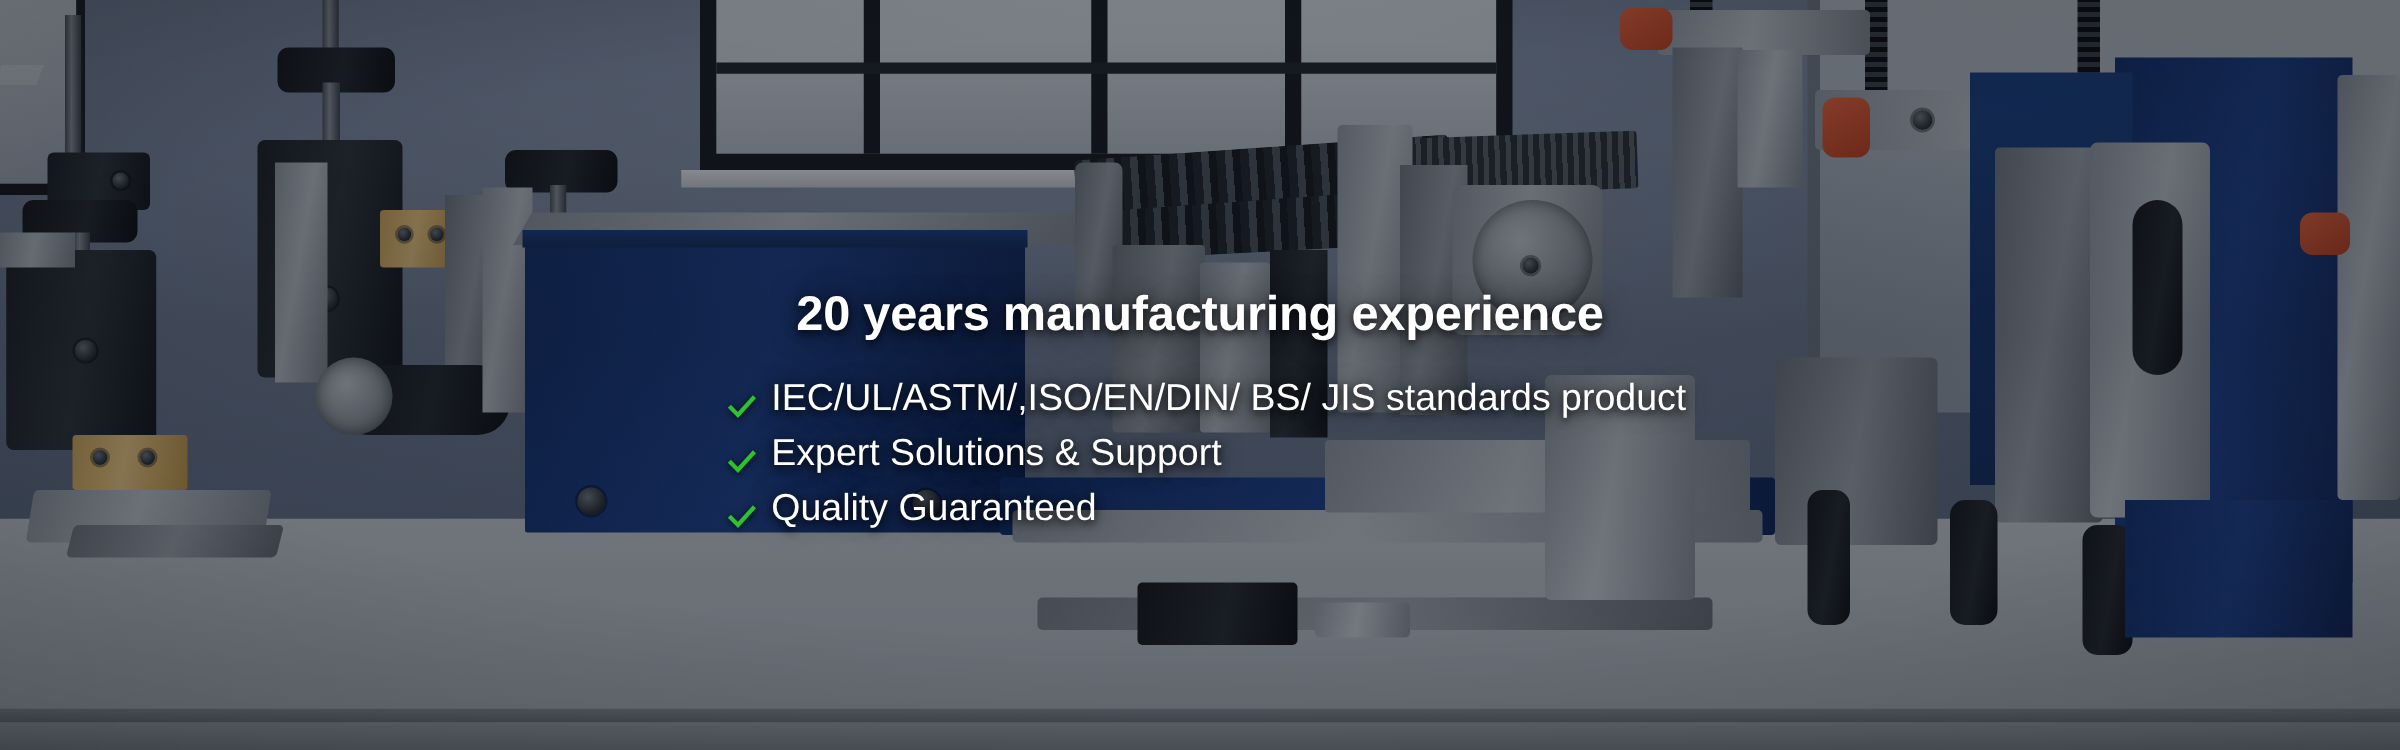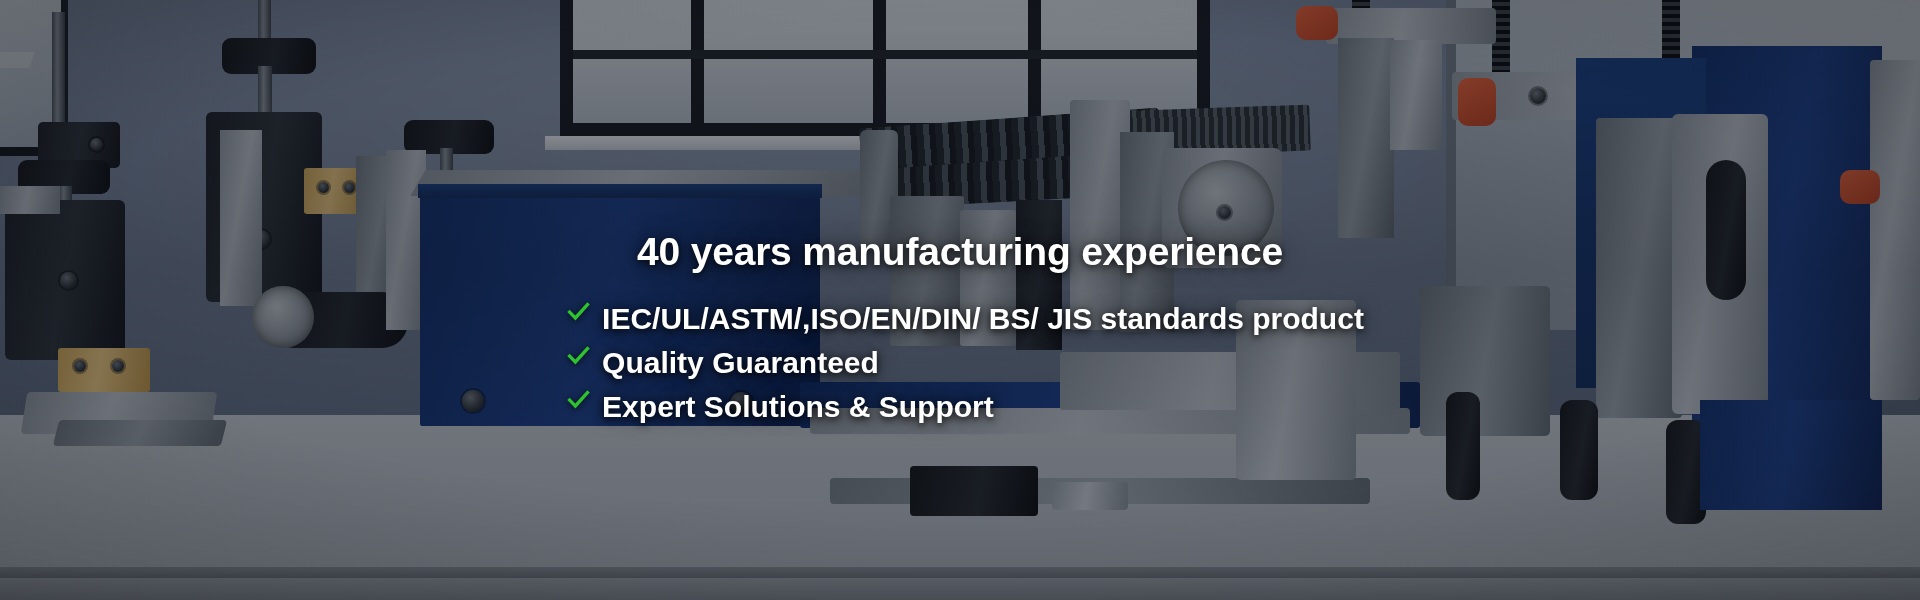--- a/index.html
+++ b/index.html
@@ -157,24 +157,24 @@
   }
   .bullets{
     list-style:none;
     margin-top:28px;
     margin-left:10px;
     display:flex; flex-direction:column;
     align-items:flex-start;
     gap:5px;
   }
   .bullet{
-    display:flex; align-items:flex-start; gap:11px;
+    display:flex; align-items:flex-end; gap:11px;
     color:#fff;
     font-size:30px;
-    font-weight:700;
+    font-weight:400;
     line-height:1.3;
     text-shadow:0 2px 7px rgba(0,0,0,.85), 0 0 18px rgba(0,0,0,.6);
     white-space:nowrap;
   }
   .check{
     flex:0 0 auto;
     width:25px; height:25px;
     display:block;
     filter:drop-shadow(0 1px 3px rgba(0,0,0,.8));
   }
@@ -295,42 +295,42 @@
 
     <div class="pt steel" style="left:1870px; top:60px; width:50px; height:340px; border-radius:4px;"></div>
     <div class="pt org" style="left:1840px; top:170px; width:40px; height:34px; border-radius:10px;"></div>
 
     <div class="tint"></div>
     <div class="vignette"></div>
   </div>
 
   <div class="content">
 
-    <div class="eyebrow">40 years manufacturing experience</div>
+    <div class="eyebrow">20 years manufacturing experience</div>
 
 
     <ul class="bullets">
 
       <li class="bullet">
         <svg class="check" viewBox="0 0 24 24">
           <path d="M3.5 12.6 L9 18.2 L20.6 5.4" fill="none" stroke="#2fc22f" stroke-width="3.2" stroke-linecap="square" stroke-linejoin="miter"></path>
         </svg>
         <span>IEC/UL/ASTM/,ISO/EN/DIN/ BS/ JIS standards product</span>
       </li>
 
       <li class="bullet">
         <svg class="check" viewBox="0 0 24 24">
           <path d="M3.5 12.6 L9 18.2 L20.6 5.4" fill="none" stroke="#2fc22f" stroke-width="3.2" stroke-linecap="square" stroke-linejoin="miter"></path>
         </svg>
-        <span>Quality Guaranteed</span>
+        <span>Expert Solutions &amp; Support</span>
       </li>
 
       <li class="bullet">
         <svg class="check" viewBox="0 0 24 24">
           <path d="M3.5 12.6 L9 18.2 L20.6 5.4" fill="none" stroke="#2fc22f" stroke-width="3.2" stroke-linecap="square" stroke-linejoin="miter"></path>
         </svg>
-        <span>Expert Solutions &amp; Support</span>
+        <span>Quality Guaranteed</span>
       </li>
 
     </ul>
   </div>
 
 </div>
 
 </body></html>

